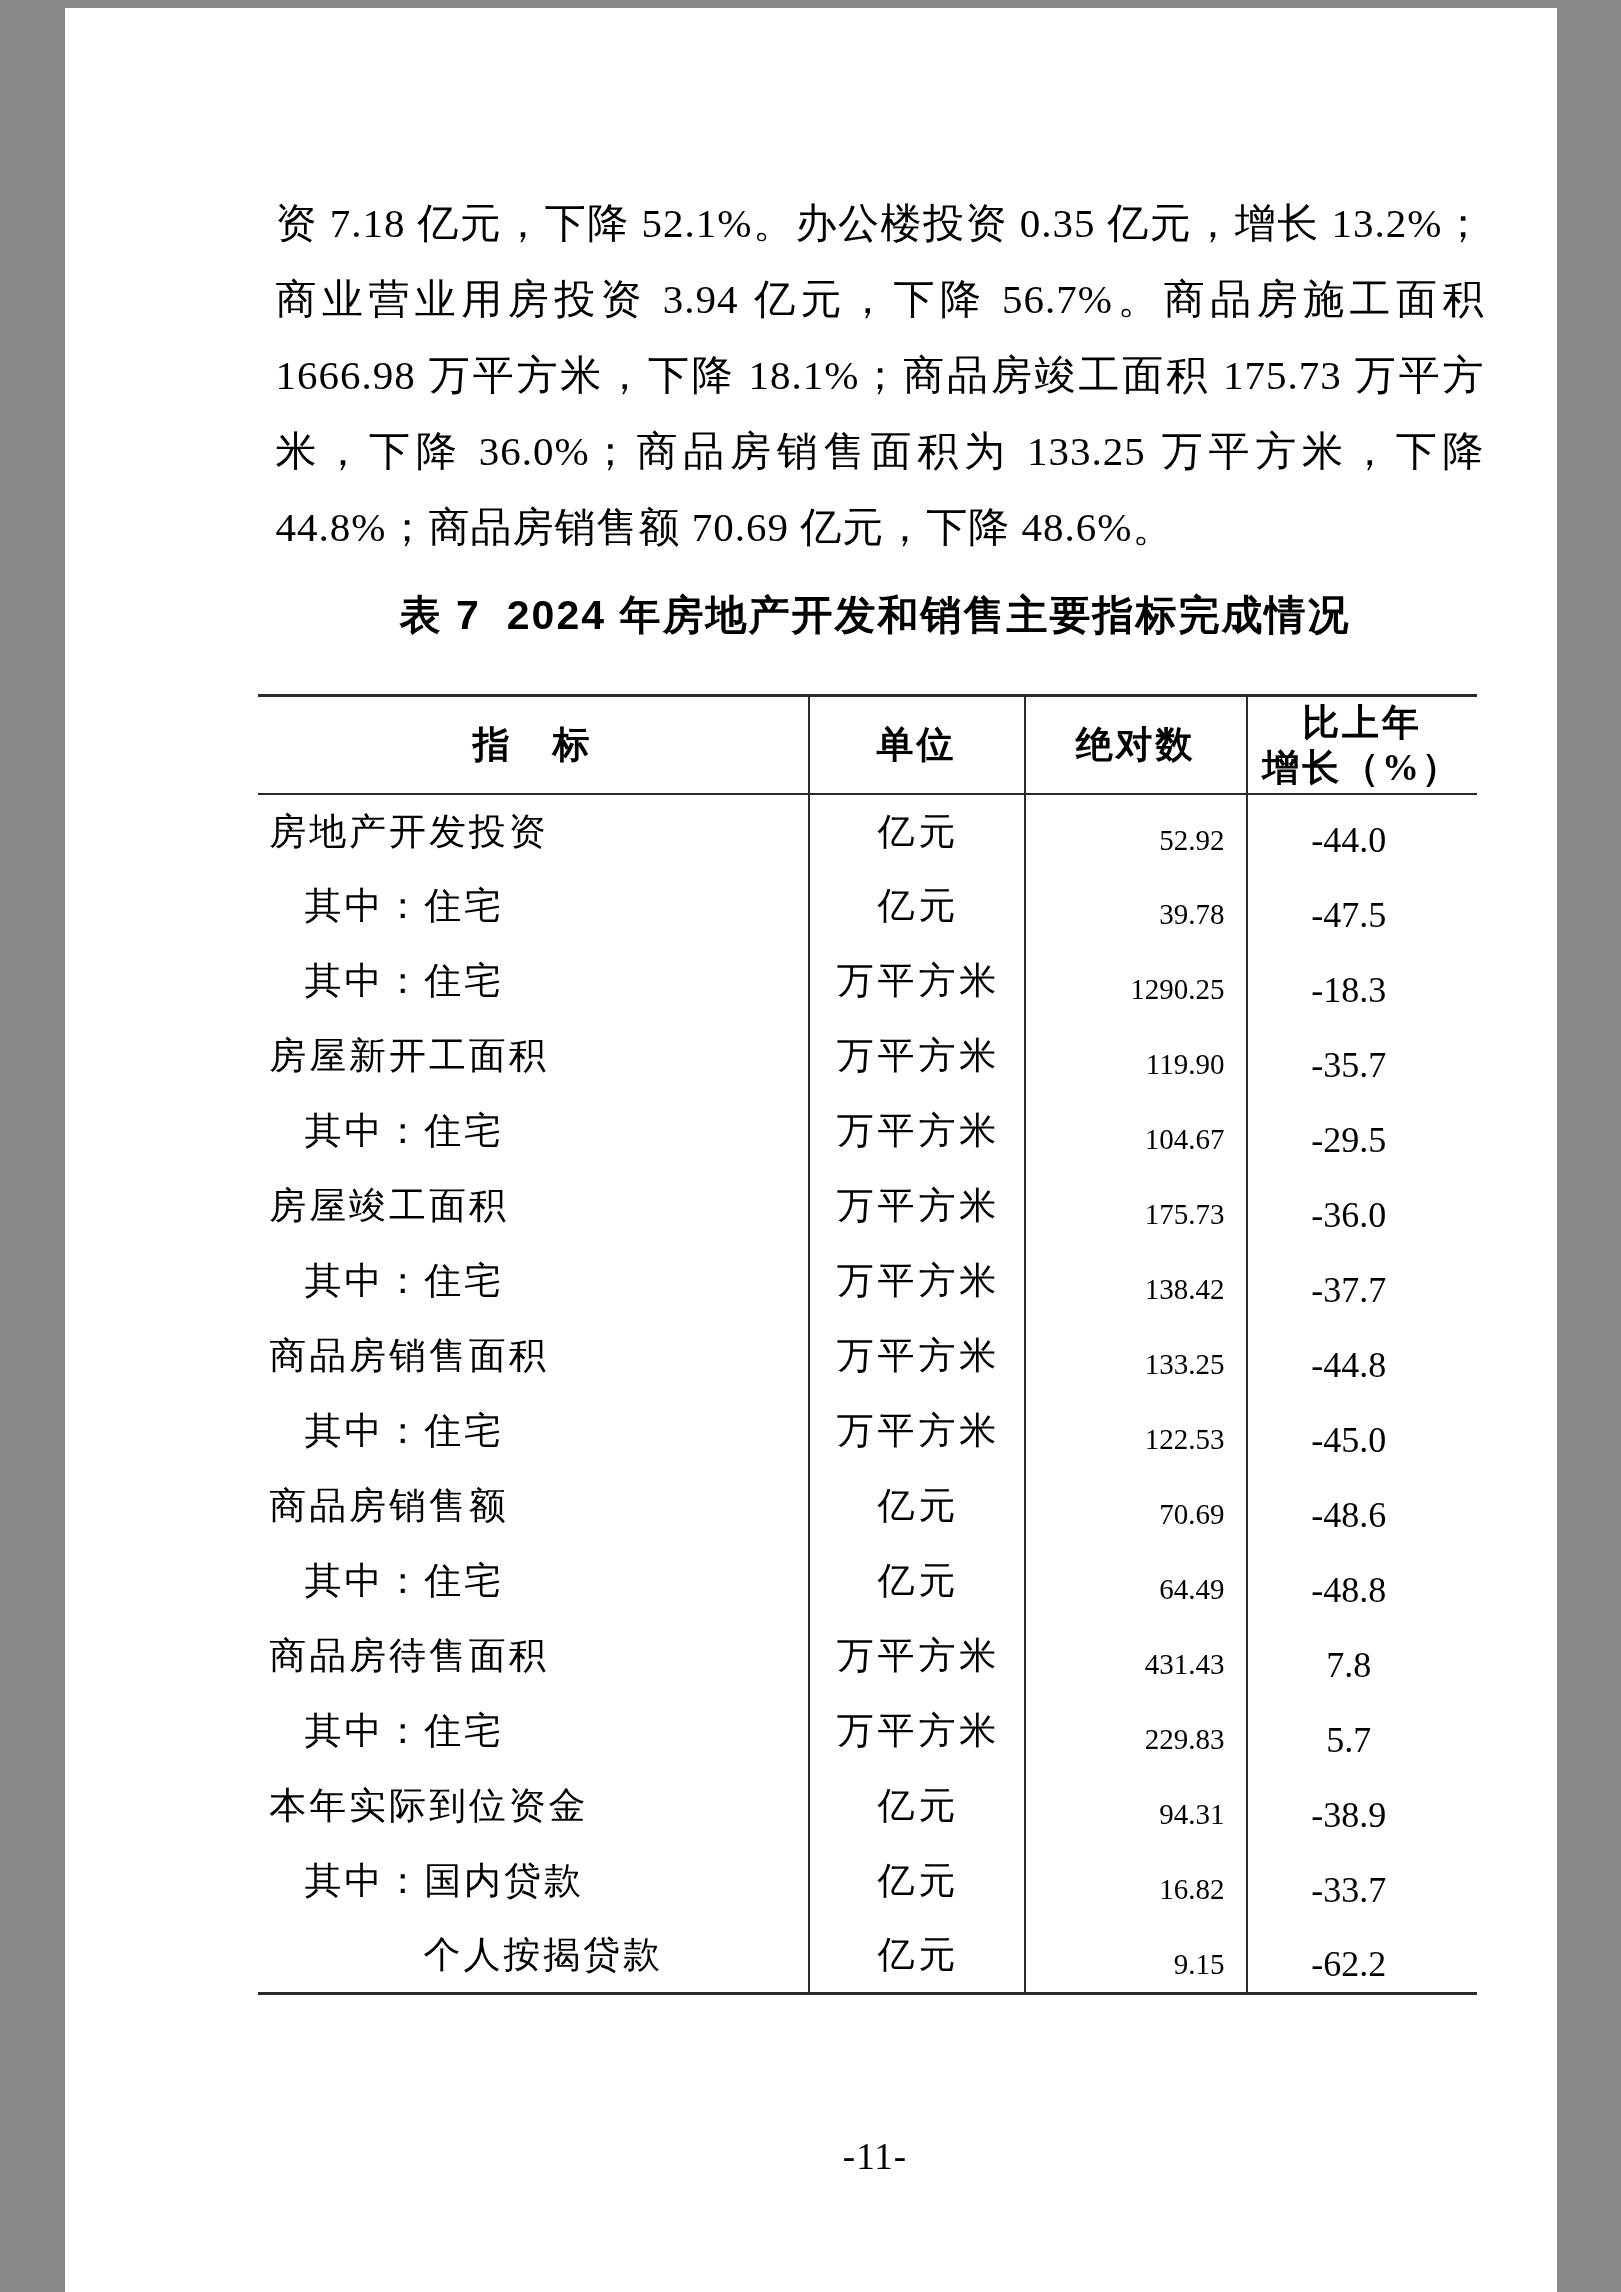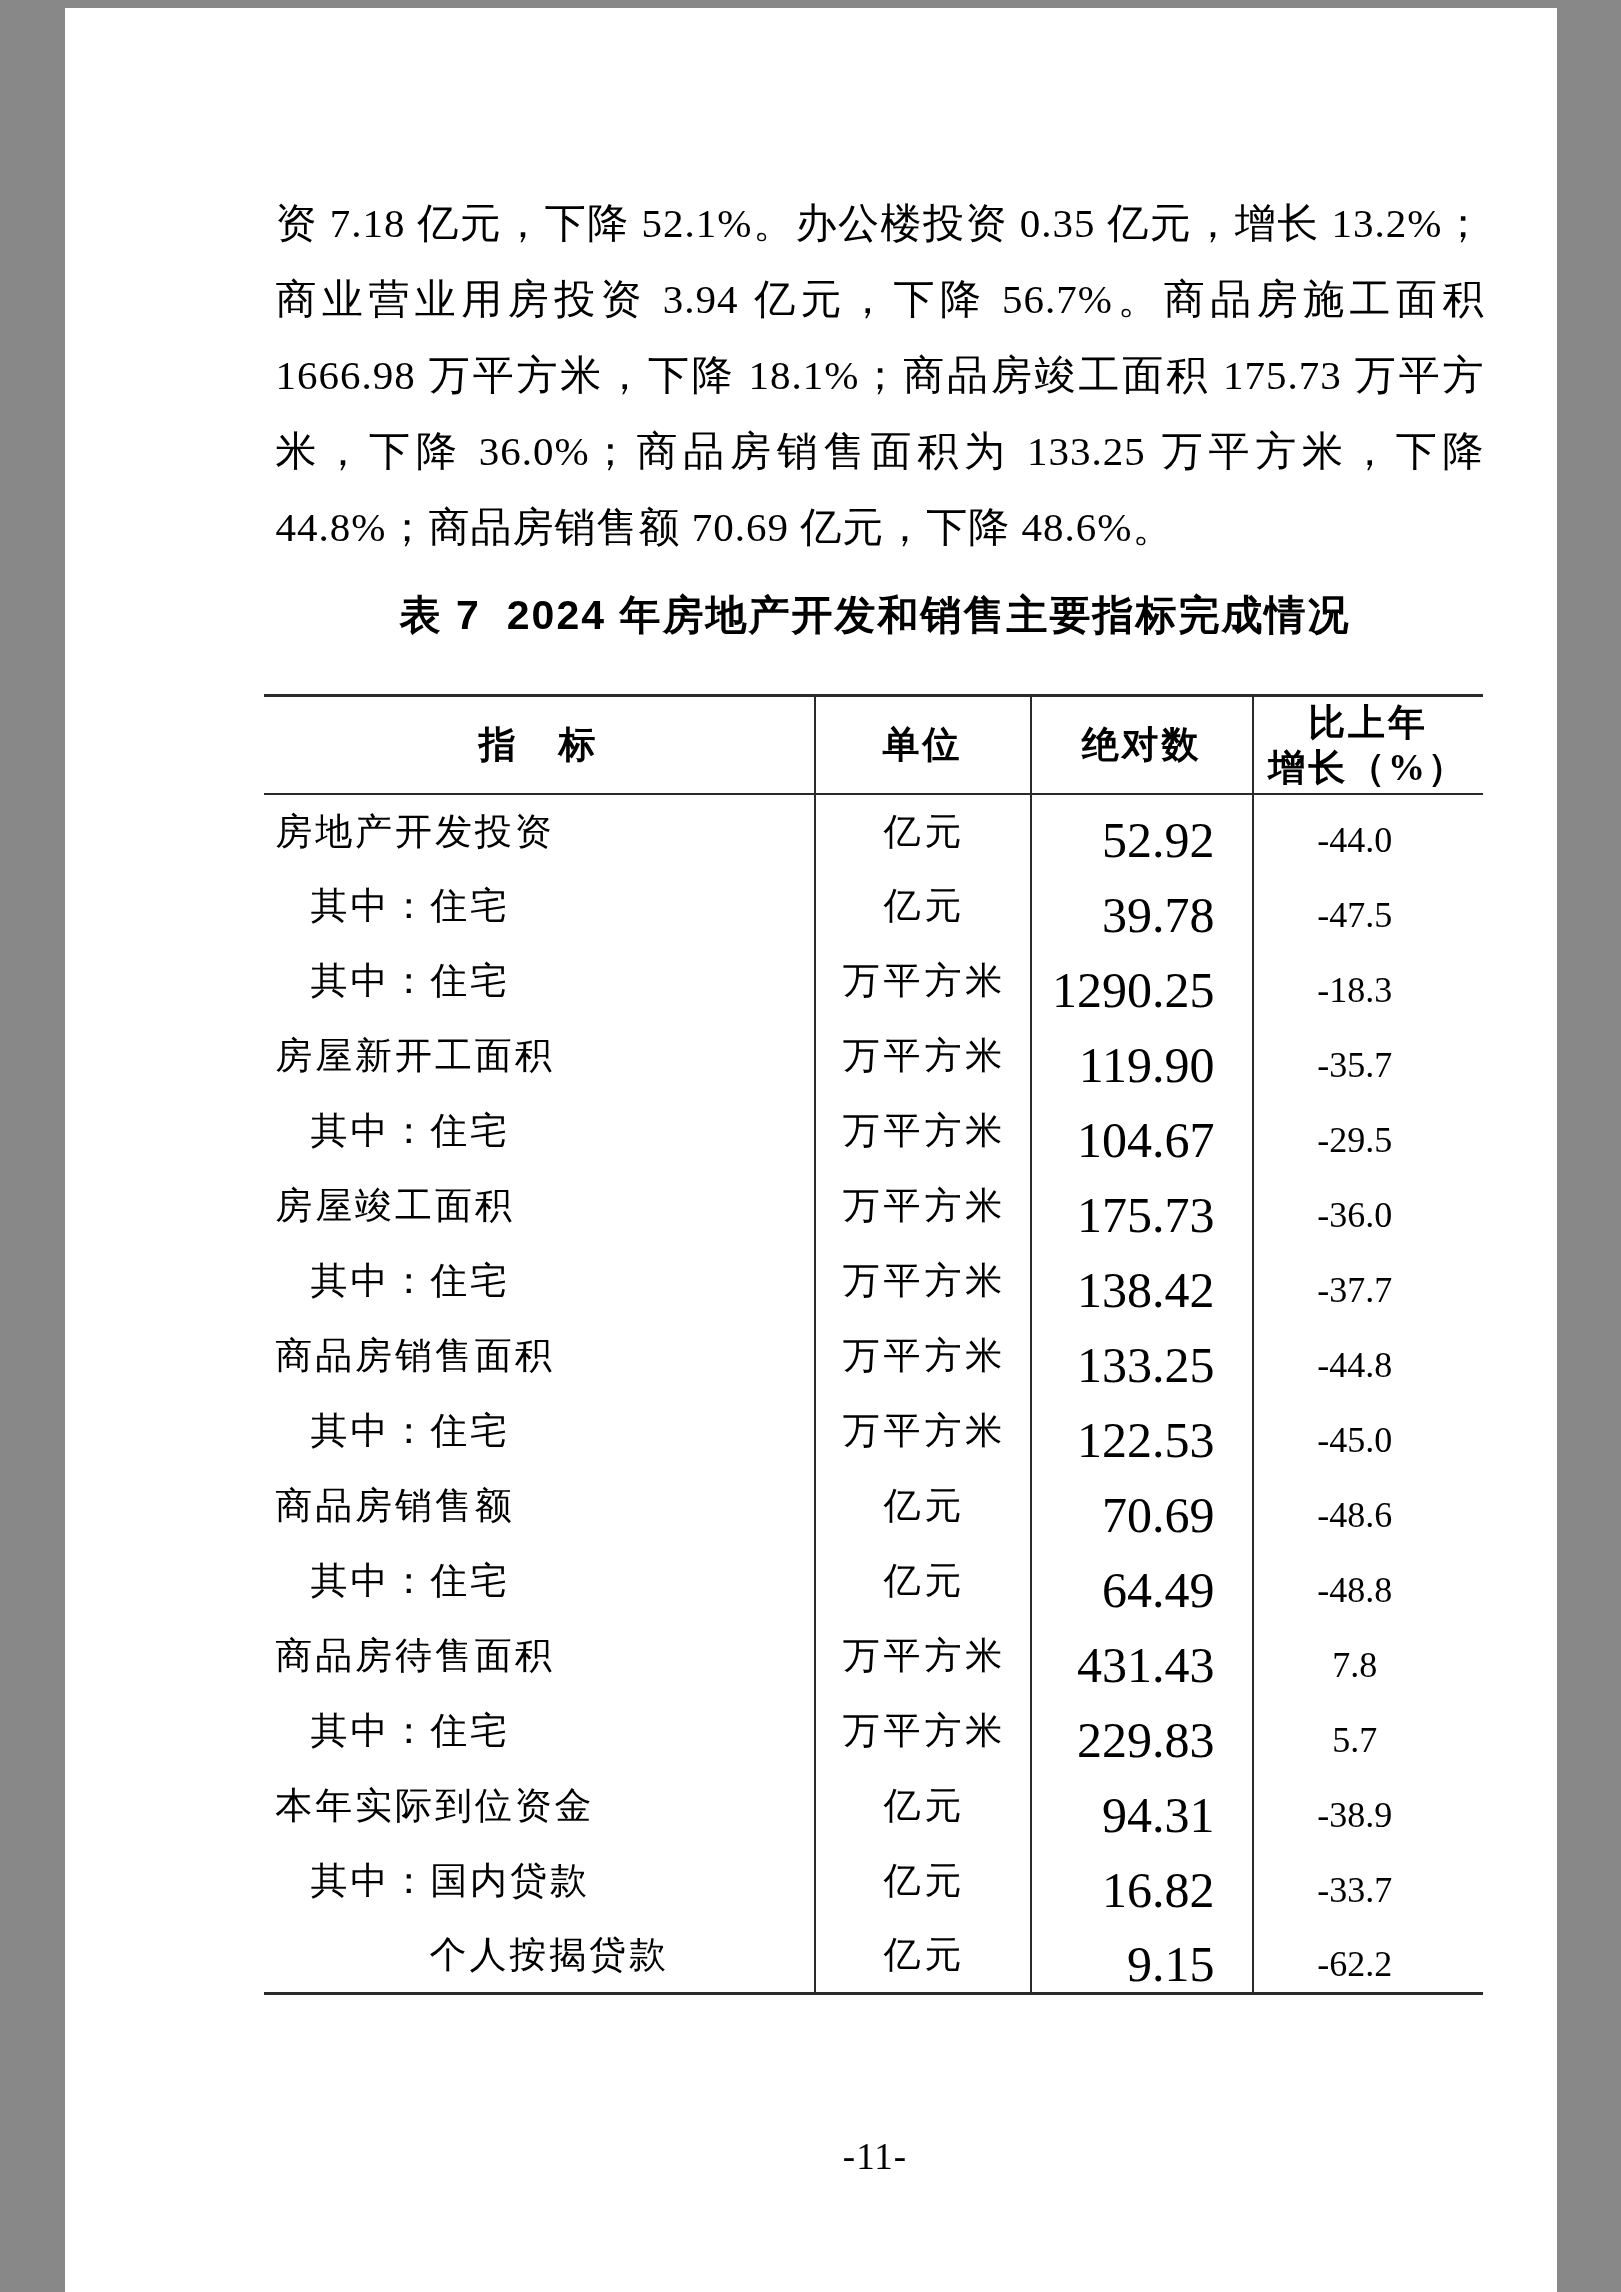--- a/index.html
+++ b/index.html
@@ -42,21 +42,21 @@
     display:flex;justify-content:center;align-items:baseline;
     gap:26px;
     font-family:"Liberation Sans","DejaVu Sans",sans-serif;
     font-weight:700;
     font-size:41px;
     letter-spacing:2px;
   }
   
   table.ind{
     position:absolute;
-    left:199px;top:686px;
+    left:193px;top:686px;
     width:1219px;
     border-collapse:collapse;
     table-layout:fixed;
     border-top:3.9px solid var(--border);
     border-bottom:3.9px solid var(--border);
     font-size:37px;
   }
   table.ind col.w1{width:551px;}
   table.ind col.w2{width:216px;}
   table.ind col.w3{width:222px;}
@@ -70,21 +70,21 @@
     border-bottom:2.9px solid var(--border);
   }
   table.ind th.sep, table.ind td.sep{border-right:2px solid var(--border);}
   table.ind tbody tr{height:75px;}
   table.ind tbody td{vertical-align:middle;}
   td.c1{letter-spacing:2.9px;text-align:left;}
   td.c1.ind0{padding-left:11.8px;}
   td.c1.ind1{padding-left:47px;}
   td.c1.ind2{padding-left:166px;}
   td.c2{text-align:center;letter-spacing:3.9px;text-indent:3.9px;}
-  td.c3{text-align:right;padding-right:37px;font-size:50px;}
+  td.c3{text-align:right;padding-right:21px;font-size:29px;}
   td.c4{text-align:center;padding-right:26.5px;font-size:36px;}
   .shift{position:relative;top:8.8px;}
   .ghead{line-height:45px;}
   
   .pagenum{
     position:absolute;
     left:0;top:2127px;width:1621px;
     text-align:center;
     font-size:37px;
     letter-spacing:1px;

